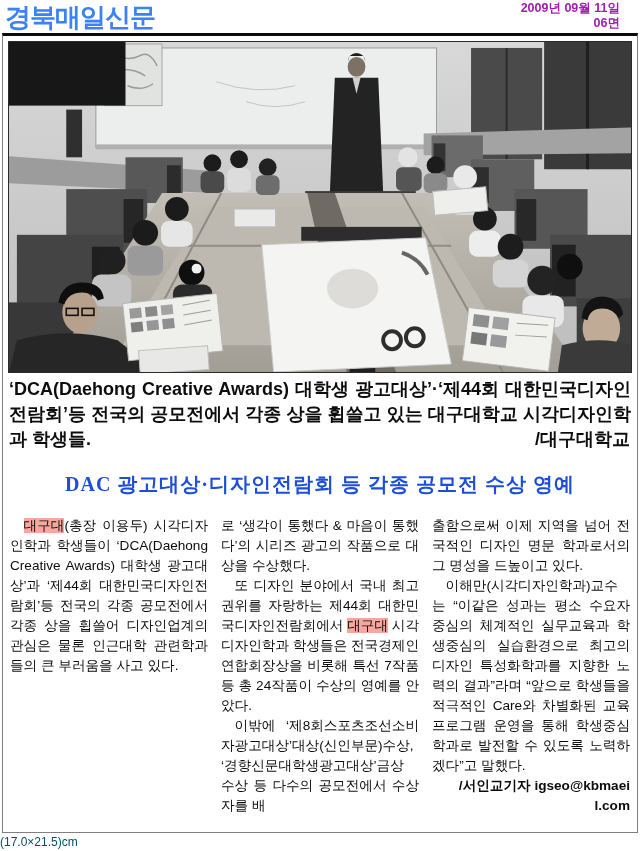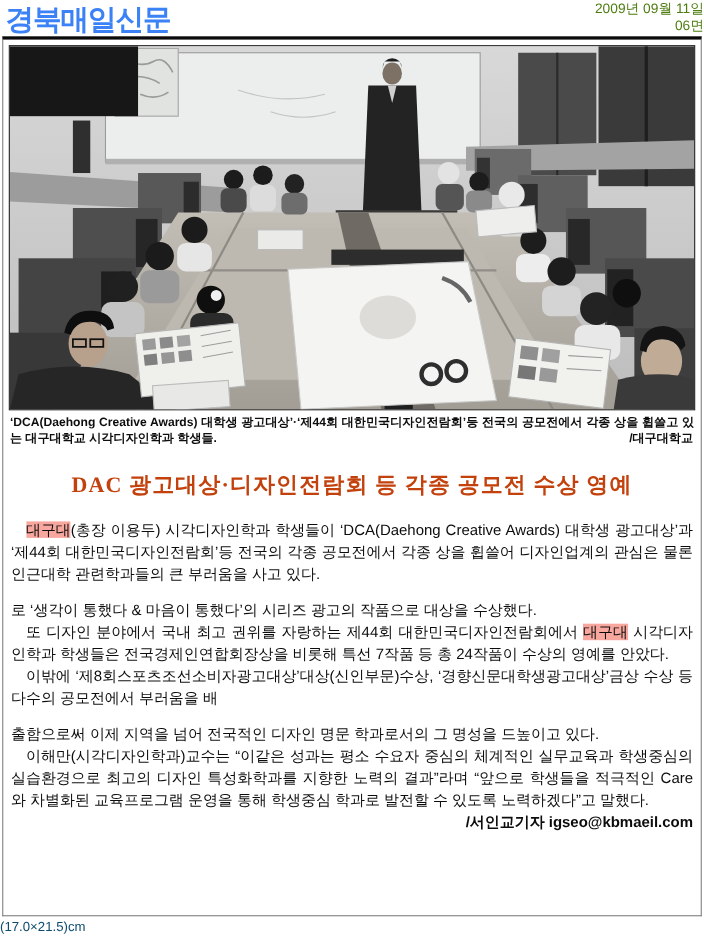--- a/index.html
+++ b/index.html
@@ -1,37 +1,37 @@
 <!DOCTYPE html>
 <html style="--hl: #f7a79e;"><head>
 <meta charset="utf-8">
 <style>
   html,body{margin:0;padding:0;background:#ffffff;}
   body{width:640px;height:851px;overflow:hidden;font-family:"Liberation Sans",sans-serif;color:#111;}
 
   
   .header{position:relative;height:33px;padding:2px 4px 0 5px;box-sizing:border-box;}
   .paper-name{font-size:26px;font-weight:800;letter-spacing:-1px;color:#3b82f6;line-height:30px;}
-  .date-block{position:absolute;right:0;top:1px;text-align:right;font-size:12.5px;line-height:1.2;color:#4d7c0f;font-weight:400;}
+  .date-block{position:absolute;right:20px;top:1px;text-align:right;font-size:12.5px;line-height:1.2;color:#a21caf;font-weight:700;}
 
   
   .frame{margin:0 2px;border:1px solid #808080;border-top:3px solid #0a0a0a;height:800px;
          box-sizing:border-box;padding:5px 5px 0 5px;background:#fff;}
 
   .photo{width:100%;height:332px;border:1px solid #2a2a2a;box-sizing:border-box;display:block;background:#c9c9c9;}
 
-  .caption{margin-top:4px;padding:0 1px;font-size:11px;font-weight:700;line-height:1.38;
+  .caption{margin-top:4px;padding:0 1px;font-size:18px;font-weight:700;line-height:1.38;
            color:#0d0d0d;text-align:justify;word-break:break-all;position:relative;}
   .caption .credit{position:absolute;right:2px;bottom:0;font-weight:700;}
 
   .headline{margin:20px 0 0;text-align:center;font-size:41px;font-weight:800;letter-spacing:1px;color:#000;line-height:1.1;}
   .subhead{margin:20px 0 0;text-align:center;font-family:"Liberation Serif",serif;
-           font-size:20px;font-weight:600;letter-spacing:1px;color:#c2410c;}
-
-  .columns{display:flex;gap:13px;margin-top:18px;padding:0 2px;flex-direction:column;}
+           font-size:20px;font-weight:600;letter-spacing:1px;color:#1d4ed8;}
+
+  .columns{display:flex;gap:13px;margin-top:18px;padding:0 2px;}
   .col{flex:1;min-width:0;font-size:13.6px;line-height:20px;text-align:justify;word-break:break-all;color:#0c0c0c;}
   .col p{margin:0;text-indent:1em;}
   .col p.no-indent{text-indent:0;}
   .col p.byline{text-align:right;text-indent:0;font-weight:600;margin-left:26px;}
   .hl{background:var(--hl,#f7a79e);}
 
   
   .footer{height:16px;text-align:left;font-size:12px;color:#0c4a6e;padding:2px 6px 0 0;}
 </style>
 </head>
@@ -207,21 +207,21 @@
 
   <div class="subhead">DAC 광고대상·디자인전람회 등 각종 공모전 수상 영예</div>
 
   <div class="columns">
     <div class="col">
         <p><span class="hl">대구대</span><span>(총장 이용두) 시각디자인학과 학생들이 ‘DCA(Daehong Creative Awards) 대학생 광고대상’과 ‘제44회 대한민국디자인전람회’등 전국의 각종 공모전에서 각종 상을 휩쓸어 디자인업계의 관심은 물론 인근대학 관련학과들의 큰 부러움을 사고 있다.</span></p>
       </div>
     <div class="col">
         <p class="no-indent"><span>로 ‘생각이 통했다 &amp; 마음이 통했다’의 시리즈 광고의 작품으로 대상을 수상했다.</span></p>
         <p><span>또 디자인 분야에서 국내 최고 권위를 자랑하는 제44회 대한민국디자인전람회에서 </span><span class="hl">대구대</span><span> 시각디자인학과 학생들은 전국경제인연합회장상을 비롯해 특선 7작품 등 총 24작품이 수상의 영예를 안았다.</span></p>
-        <p><span>이밖에 ‘제8회스포츠조선소비자광고대상’대상(신인부문)수상, ‘경향신문대학생광고대상’금상  수상 등 다수의 공모전에서 부러움을 배</span></p>
+        <p><span>이밖에 ‘제8회스포츠조선소비자광고대상’대상(신인부문)수상, ‘경향신문대학생광고대상’금상  수상 등 다수의 공모전에서 수상자를 배</span></p>
       </div>
     <div class="col">
         <p class="no-indent"><span>출함으로써 이제 지역을 넘어 전국적인 디자인 명문 학과로서의 그 명성을 드높이고 있다.</span></p>
         <p><span>이해만(시각디자인학과)교수는 “이같은 성과는 평소 수요자 중심의 체계적인 실무교육과 학생중심의 실습환경으로 최고의 디자인 특성화학과를 지향한 노력의 결과”라며 “앞으로 학생들을 적극적인 Care와 차별화된 교육프로그램 운영을 통해 학생중심 학과로 발전할 수 있도록 노력하겠다”고 말했다.</span></p>
         <p class="byline"><span>/서인교기자 igseo@kbmaeil.com</span></p>
       </div>
   </div>
 </div>
 
 <div class="footer">(17.0×21.5)cm</div>

